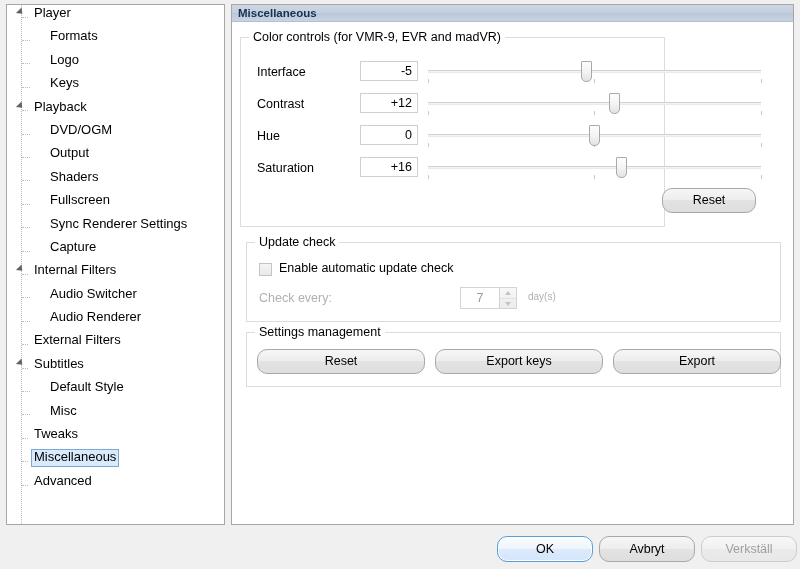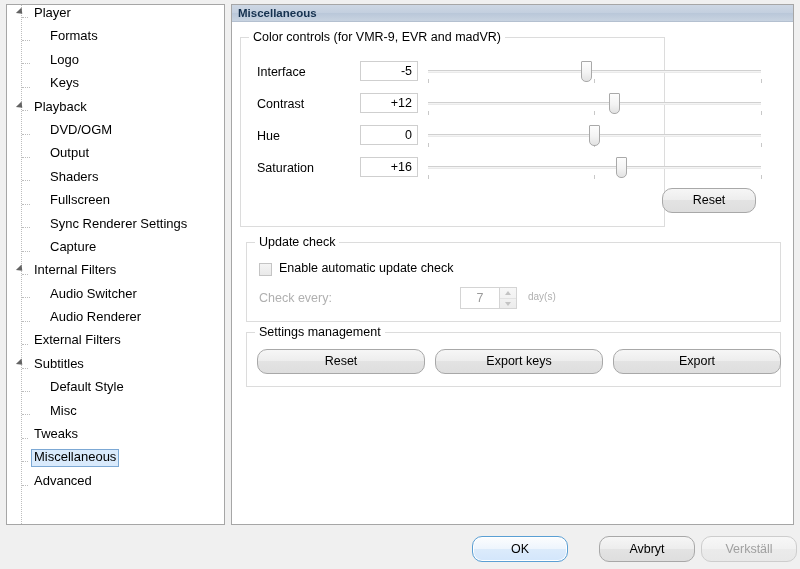--- a/index.html
+++ b/index.html
@@ -326,21 +326,21 @@
   }
   .dlg-btn {
     position: absolute;
     top: 7px;
     width: 96px;
     height: 26px;
     line-height: 24px;
     font-size: 12.5px;
   }
   #btn-ok {
-    left: 472px;
+    left: 497px;
     background: linear-gradient(to bottom, #fcfdfe 0%, #eef5fd 48%, #dcebfb 49%, #d3e6fb 100%);
     border: 1px solid #5a9fd4;
     box-shadow: 0 0 0 1px #ffffff inset;
   }
   #btn-cancel { left: 599px; }
   #btn-apply {
     left: 701px;
     color: #a0a0a0;
     background: linear-gradient(to bottom, #f7f7f7 0%, #f1f1f1 48%, #ebebeb 49%, #e8e8e8 100%);
     border: 1px solid #cdcdcd;

